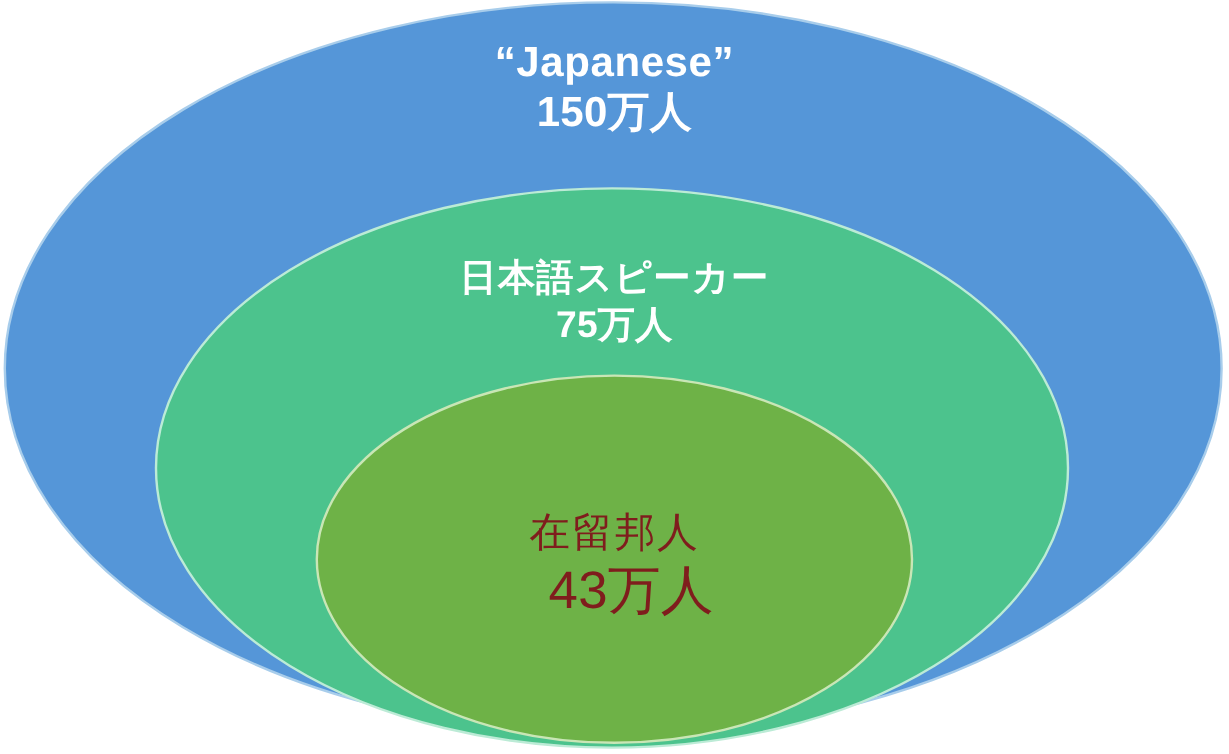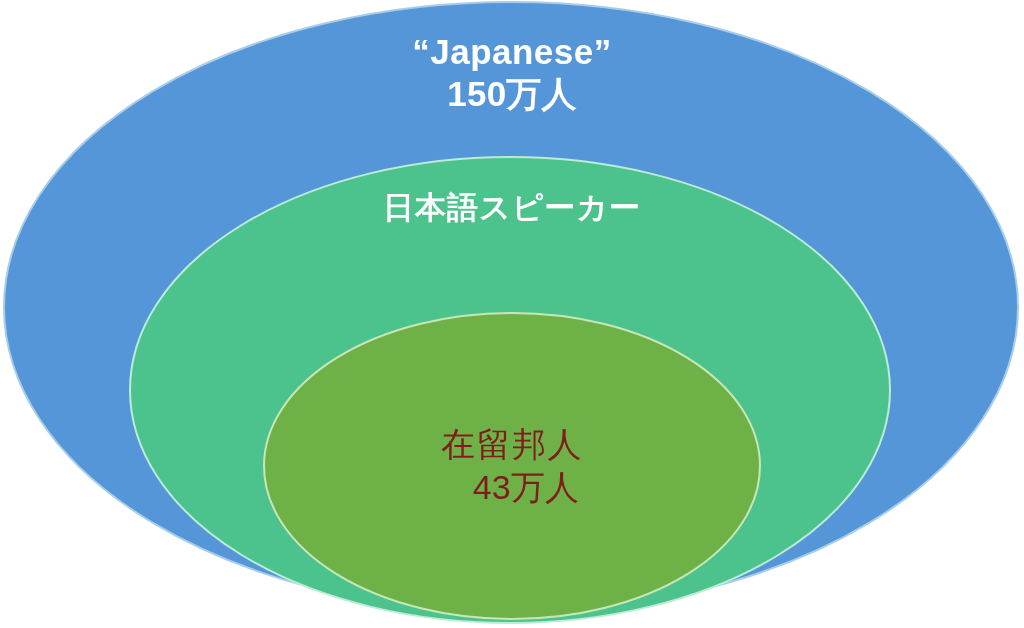--- a/index.html
+++ b/index.html
@@ -66,37 +66,38 @@
   }
   
   #label-middle {
     top: 190px;
     font-size: 31px;
     font-weight: bold;
   }
   #label-middle .label-title {
     font-size: 31px;
     letter-spacing: 1px;
+    margin-top: 24px;
   }
   #label-middle .label-value {
     font-size: 31px;
     margin-top: 2px;
   }
   
   #label-inner {
     top: 424px;
     font-size: 34px;
     font-weight: normal;
   }
   #label-inner .label-title {
     font-size: 34px;
     letter-spacing: 1.5px;
   }
   #label-inner .label-value {
-    font-size: 34px;
+    font-size: 44px;
     margin-top: 3px;
     margin-left: 28px;
   }
 </style>
 </head>
 <body>
 
 <div id="diagram-root" style="background: rgb(255, 255, 255);">
 
   <svg id="diagram-svg" viewBox="0 0 1024 628" xmlns="http://www.w3.org/2000/svg">
@@ -111,20 +112,21 @@
 
   <div class="labels-layer">
 
     <div class="ellipse-label" id="label-outer" style="color: rgb(255, 255, 255);">
       <span class="label-title">“Japanese”</span>
       <span class="label-value">150万人</span>
     </div>
 
     <div class="ellipse-label" id="label-middle" style="color: rgb(255, 255, 255);">
       <span class="label-title">日本語スピーカー</span>
+      <span class="label-value">75万人</span>
     </div>
 
     <div class="ellipse-label" id="label-inner" style="color: #7f1d1d;">
       <span class="label-title">在留邦人</span>
       <span class="label-value">43万人</span>
     </div>
 
   </div>
 </div>
 

